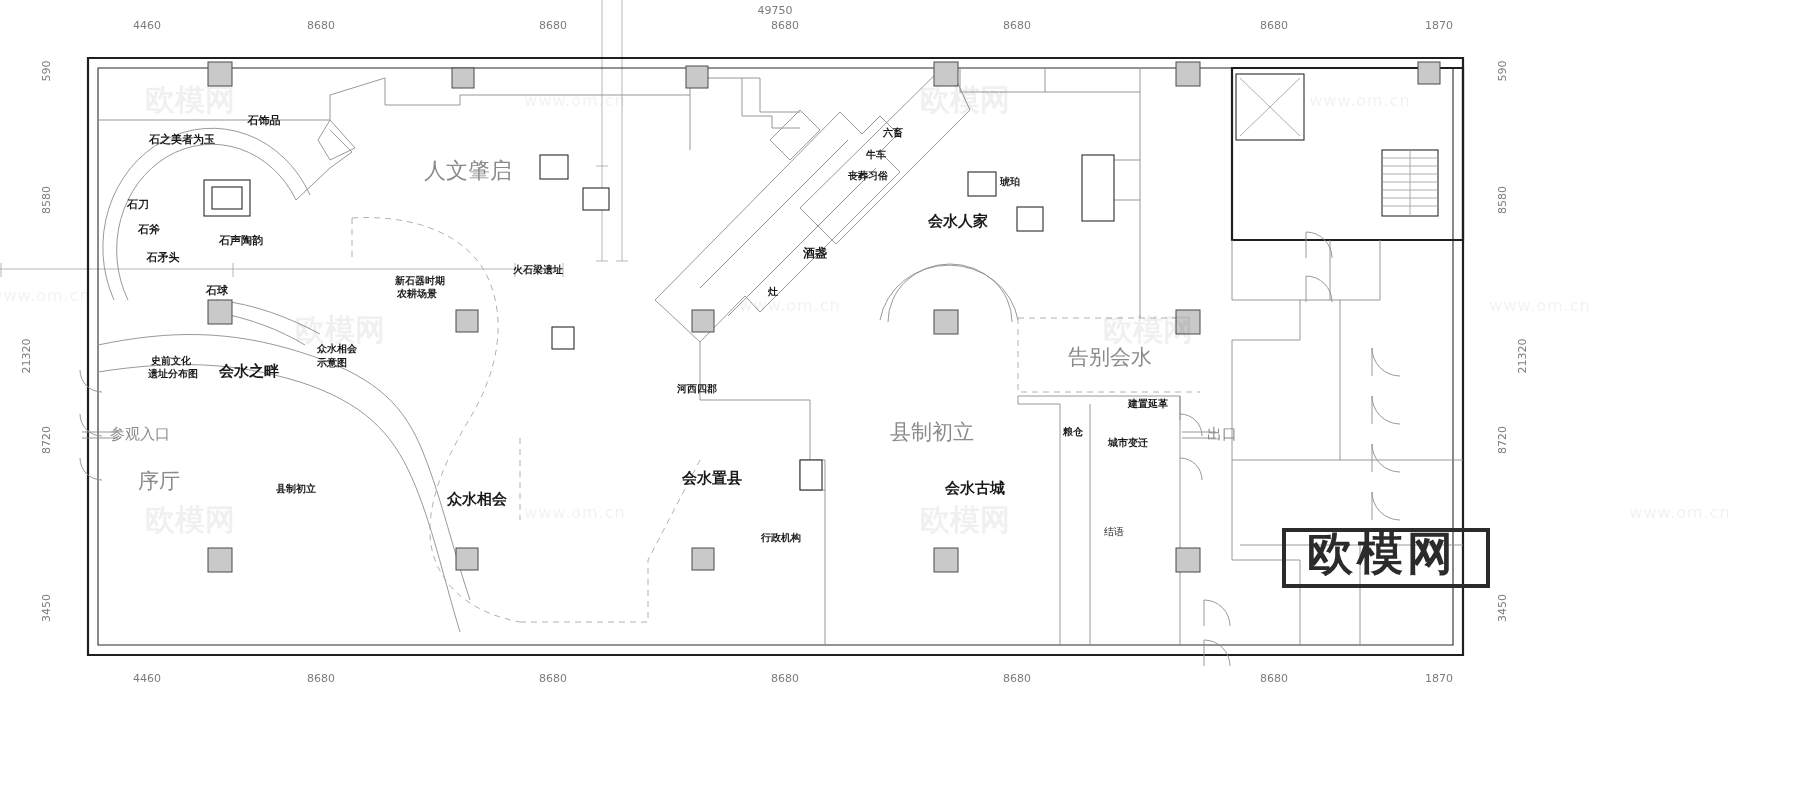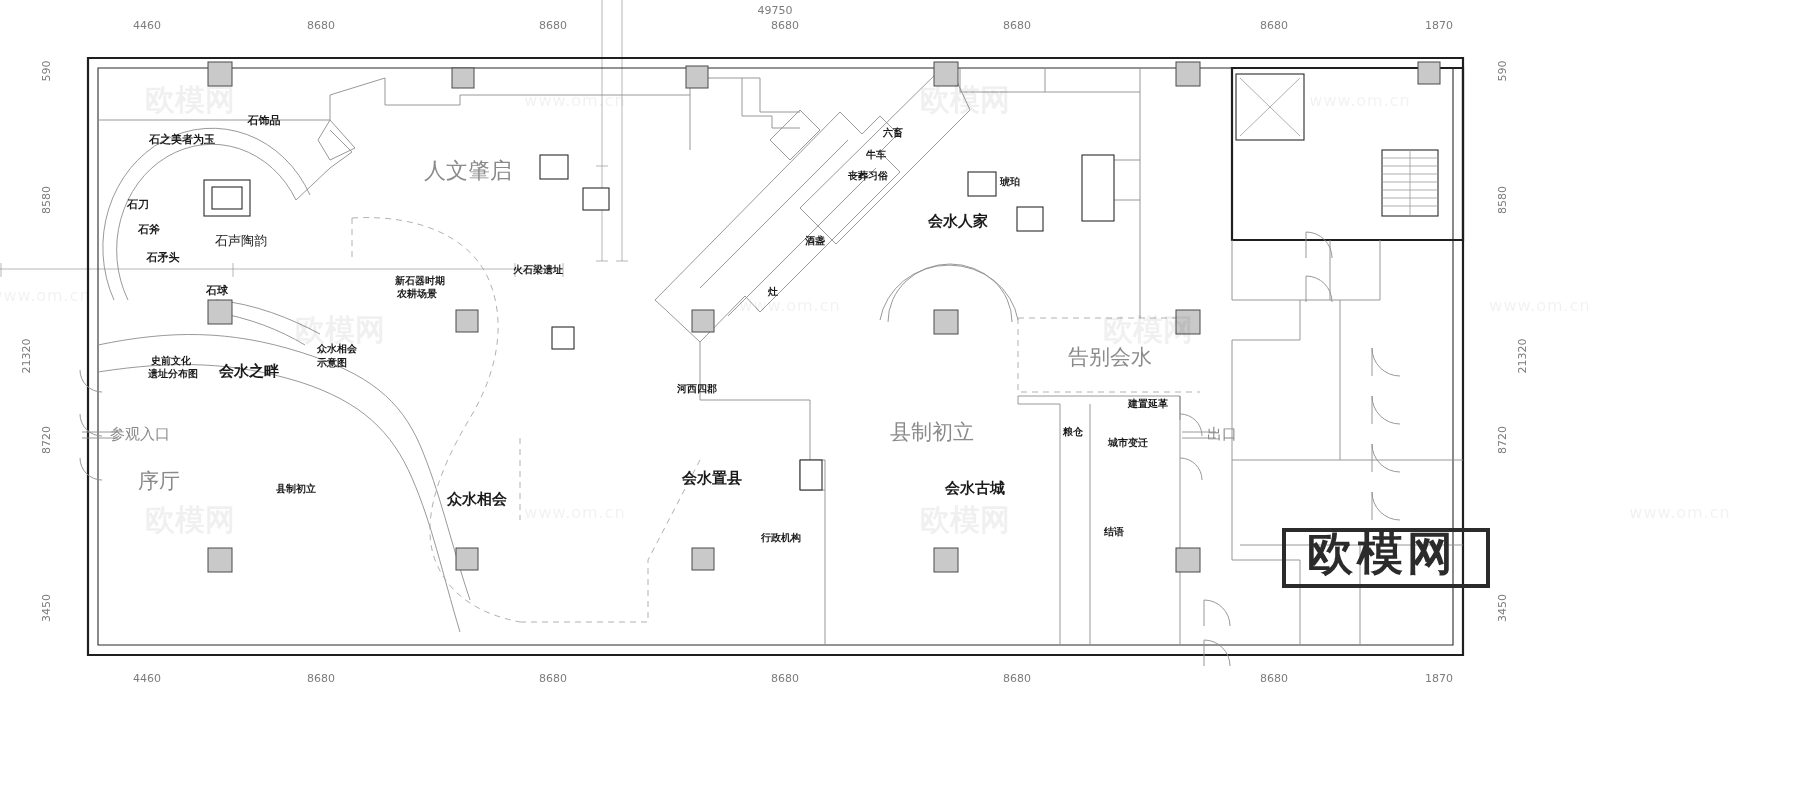--- a/index.html
+++ b/index.html
@@ -287,21 +287,21 @@
 <div class="dim vert" style="left:1502px;top:608px;">3450</div>
 <div class="dim vert" style="left:1522px;top:356px;">21320</div>
 
 <div id="zone-labels">
       <div class="lbl gray" style="left: 468px; top: 171px; font-size: 22px; font-weight: normal;">人文肇启</div>
       <div class="lbl gray" style="left: 1110px; top: 357px; font-size: 21px; font-weight: normal;">告别会水</div>
       <div class="lbl gray" style="left: 932px; top: 432px; font-size: 21px; font-weight: normal;">县制初立</div>
       <div class="lbl gray" style="left: 159px; top: 481px; font-size: 21px; font-weight: normal;">序厅</div>
     </div>
 <div id="exhibit-labels">
-      <div class="lbl" style="left: 241px; top: 241px; font-size: 13px; font-weight: normal;">石声陶韵</div>
+      <div class="lbl" style="left: 241px; top: 241px; font-size: 11px; font-weight: bold;">石声陶韵</div>
       <div class="lbl" style="left: 249px; top: 372px; font-size: 15px; font-weight: bold;">会水之畔</div>
       <div class="lbl" style="left: 477px; top: 500px; font-size: 15px; font-weight: bold;">众水相会</div>
       <div class="lbl" style="left: 712px; top: 479px; font-size: 15px; font-weight: bold; font-family: Liberation Serif, serif;">会水置县</div>
       <div class="lbl" style="left: 958px; top: 222px; font-size: 15px; font-weight: bold;">会水人家</div>
       <div class="lbl" style="left: 975px; top: 489px; font-size: 15px; font-weight: bold;">会水古城</div>
     </div>
 <div id="annotation-labels">
       <div class="lbl" style="left: 182px; top: 140px; font-size: 11px; font-weight: bold;">石之美者为玉</div>
       <div class="lbl" style="left: 264px; top: 121px; font-size: 11px; font-weight: bold;">石饰品</div>
       <div class="lbl" style="left: 138px; top: 205px; font-size: 11px; font-weight: bold;">石刀</div>
@@ -312,29 +312,29 @@
       <div class="lbl" style="left: 173px; top: 374px; font-size: 10px; font-weight: bold;">遗址分布图</div>
       <div class="lbl" style="left: 337px; top: 349px; font-size: 10px; font-weight: bold;">众水相会</div>
       <div class="lbl" style="left: 332px; top: 363px; font-size: 10px; font-weight: bold;">示意图</div>
       <div class="lbl" style="left: 420px; top: 281px; font-size: 10px; font-weight: bold;">新石器时期</div>
       <div class="lbl" style="left: 417px; top: 294px; font-size: 10px; font-weight: bold;">农耕场景</div>
       <div class="lbl" style="left: 538px; top: 270px; font-size: 10px; font-weight: bold;">火石梁遗址</div>
       <div class="lbl" style="left: 296px; top: 489px; font-size: 10px; font-weight: bold;">县制初立</div>
       <div class="lbl" style="left: 893px; top: 133px; font-size: 10px; font-weight: bold;">六畜</div>
       <div class="lbl" style="left: 876px; top: 155px; font-size: 10px; font-weight: bold;">牛车</div>
       <div class="lbl" style="left: 868px; top: 176px; font-size: 10px; font-weight: bold;">丧葬习俗</div>
-      <div class="lbl" style="left: 815px; top: 241px; font-size: 10px; font-weight: bold;">酒盏</div>
+      <div class="lbl" style="left: 815px; top: 254px; font-size: 12px; font-weight: bold;">酒盏</div>
       <div class="lbl" style="left: 773px; top: 292px; font-size: 10px; font-weight: bold;">灶</div>
       <div class="lbl" style="left: 1010px; top: 182px; font-size: 10px; font-weight: bold;">琥珀</div>
       <div class="lbl" style="left: 697px; top: 389px; font-size: 10px; font-weight: bold; text-align: center;">河西四郡</div>
       <div class="lbl" style="left: 781px; top: 538px; font-size: 10px; font-weight: bold;">行政机构</div>
       <div class="lbl" style="left: 1073px; top: 432px; font-size: 10px; font-weight: bold;">粮仓</div>
       <div class="lbl" style="left: 1148px; top: 404px; font-size: 10px; font-weight: bold;">建置延革</div>
       <div class="lbl" style="left: 1128px; top: 443px; font-size: 10px; font-weight: bold;">城市变迁</div>
-      <div class="lbl" style="left: 1114px; top: 532px; font-size: 10px; font-weight: bold;">结语</div>
+      <div class="lbl" style="left: 1114px; top: 532px; font-size: 10px; font-weight: normal;">结语</div>
     </div>
 <div id="door-labels">
       <div class="lbl gray" style="left: 140px; top: 435px; font-size: 15px; font-weight: normal;">参观入口</div>
       <div class="lbl gray" style="left: 1222px; top: 435px; font-size: 15px; font-weight: normal;">出口</div>
     </div>
 <div id="watermark-layer">
       <div class="wm" style="left: 190px; top: 100px; font-size: 30px;">欧模网</div>
       <div class="wm en" style="left: 575px; top: 100px; font-size: 16px;">www.om.cn</div>
       <div class="wm" style="left: 965px; top: 100px; font-size: 30px;">欧模网</div>
       <div class="wm en" style="left: 1360px; top: 100px; font-size: 16px;">www.om.cn</div>

